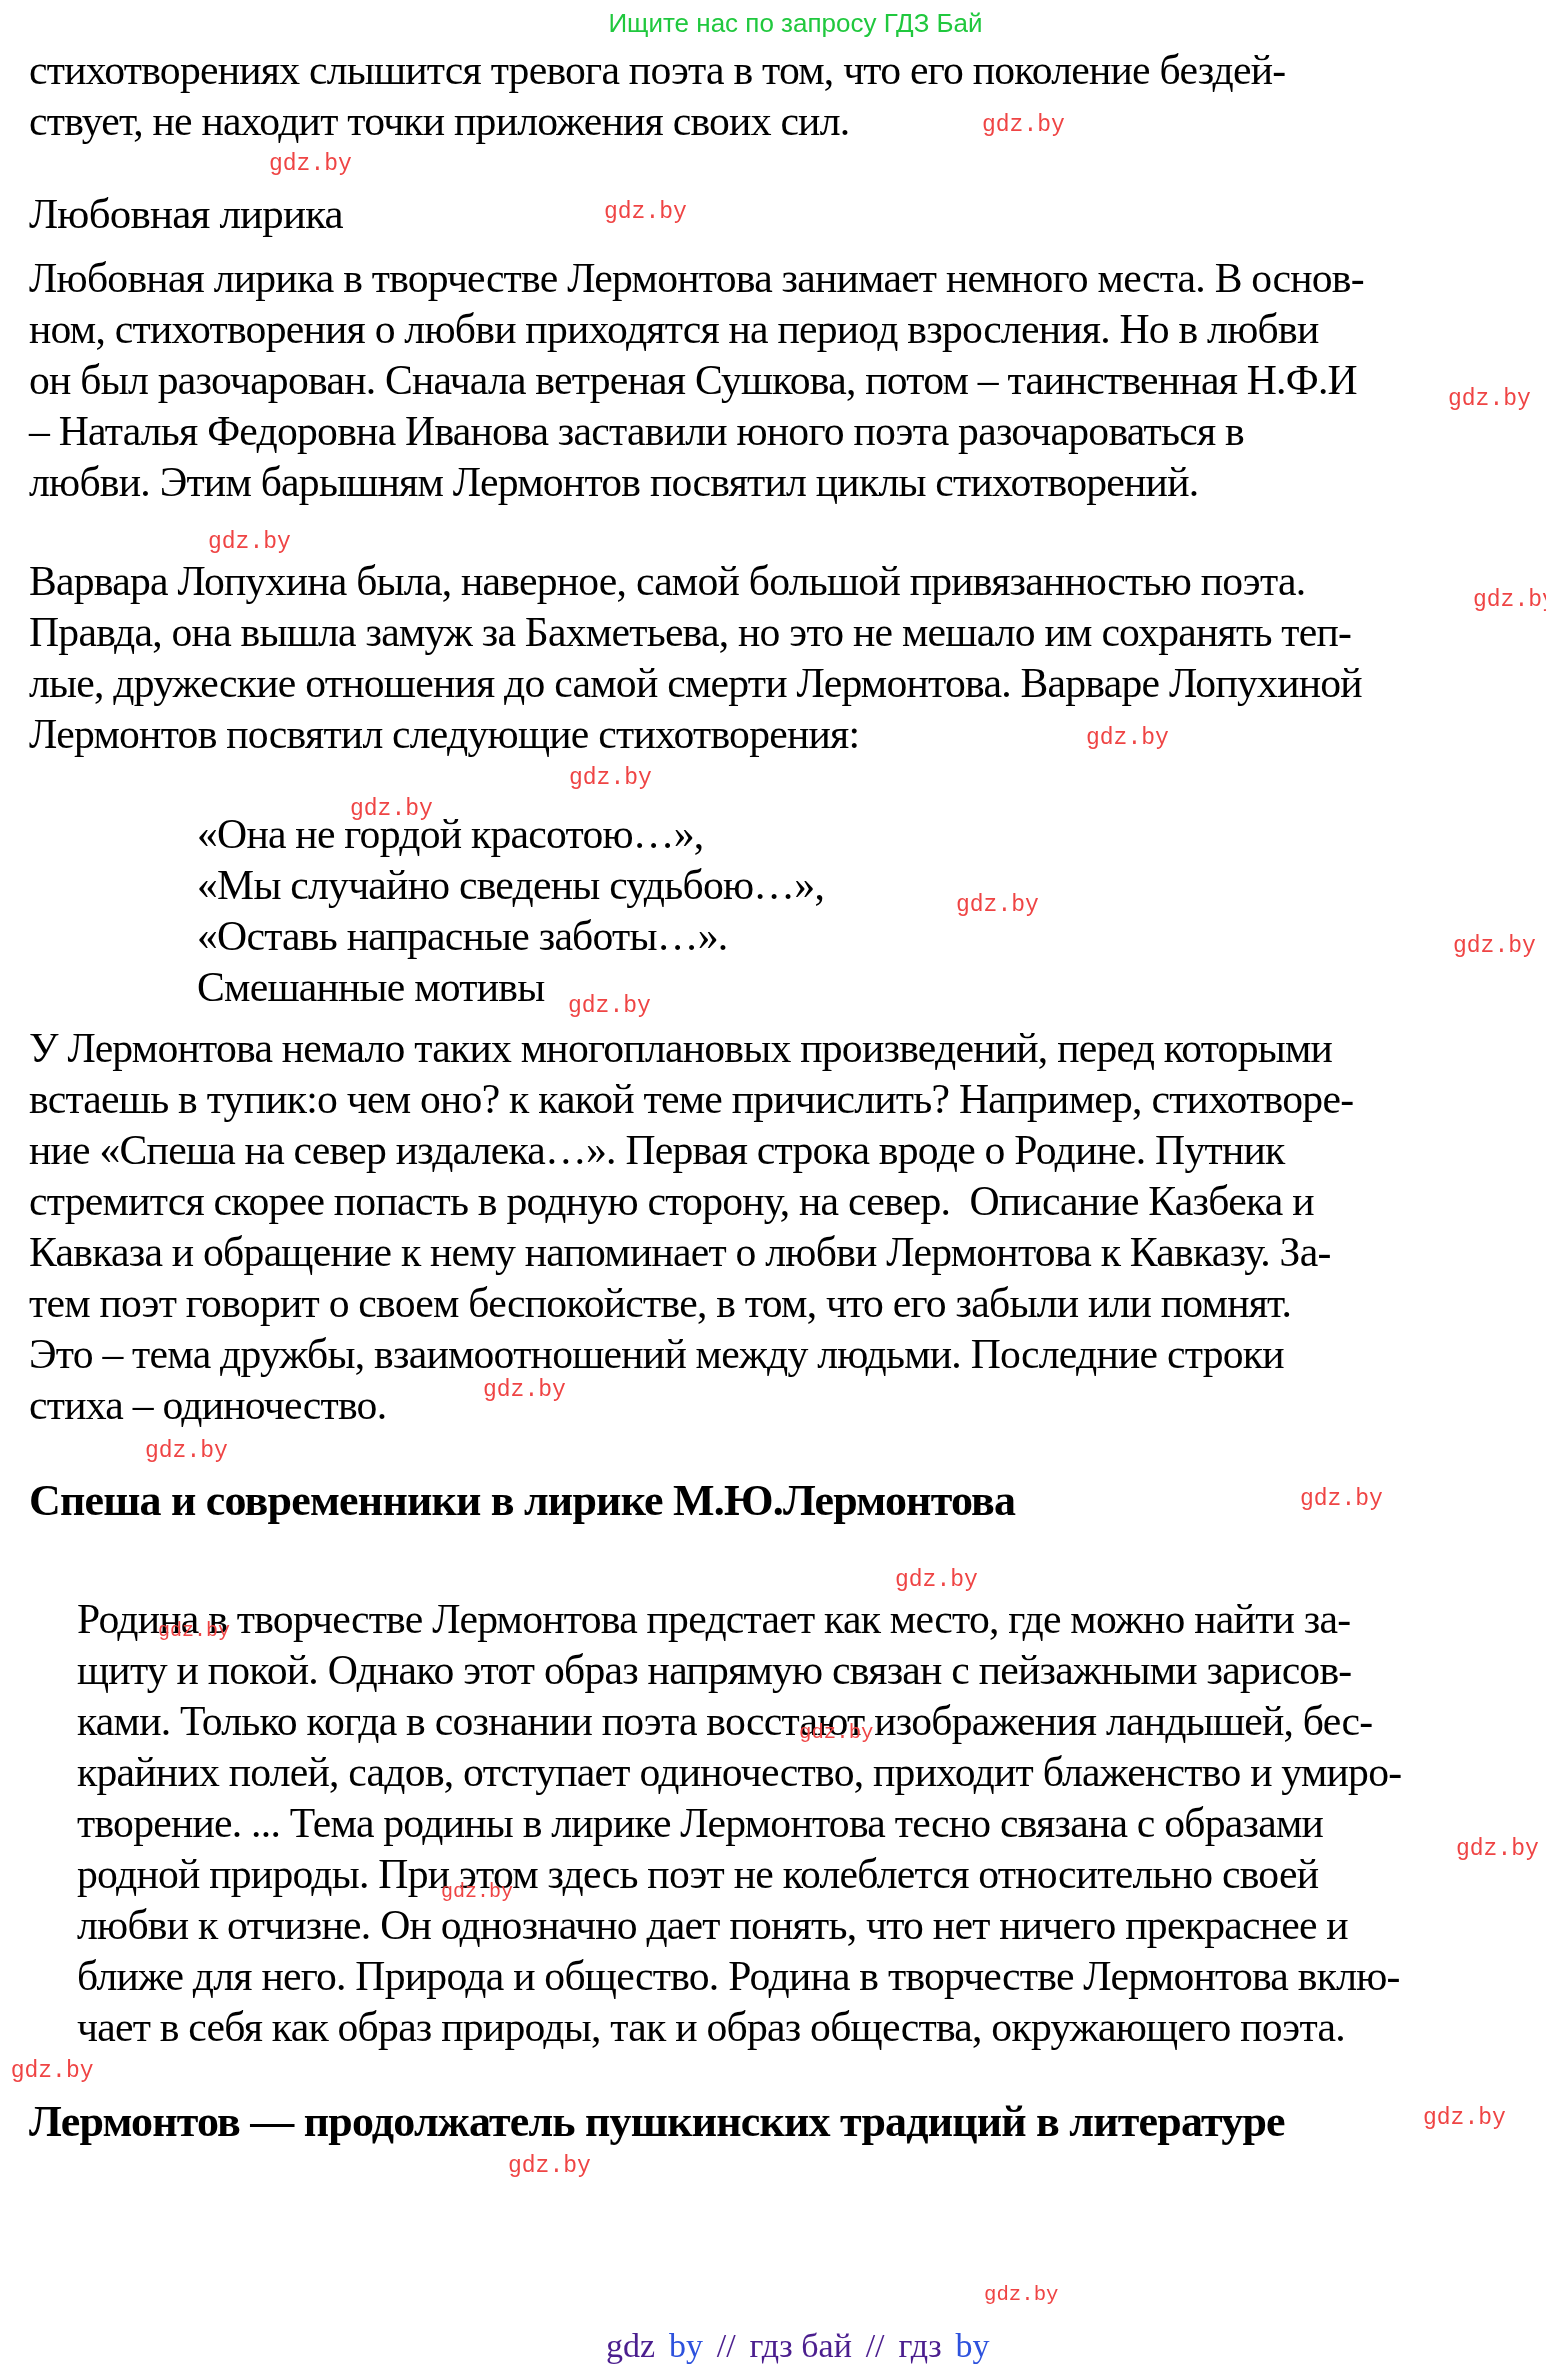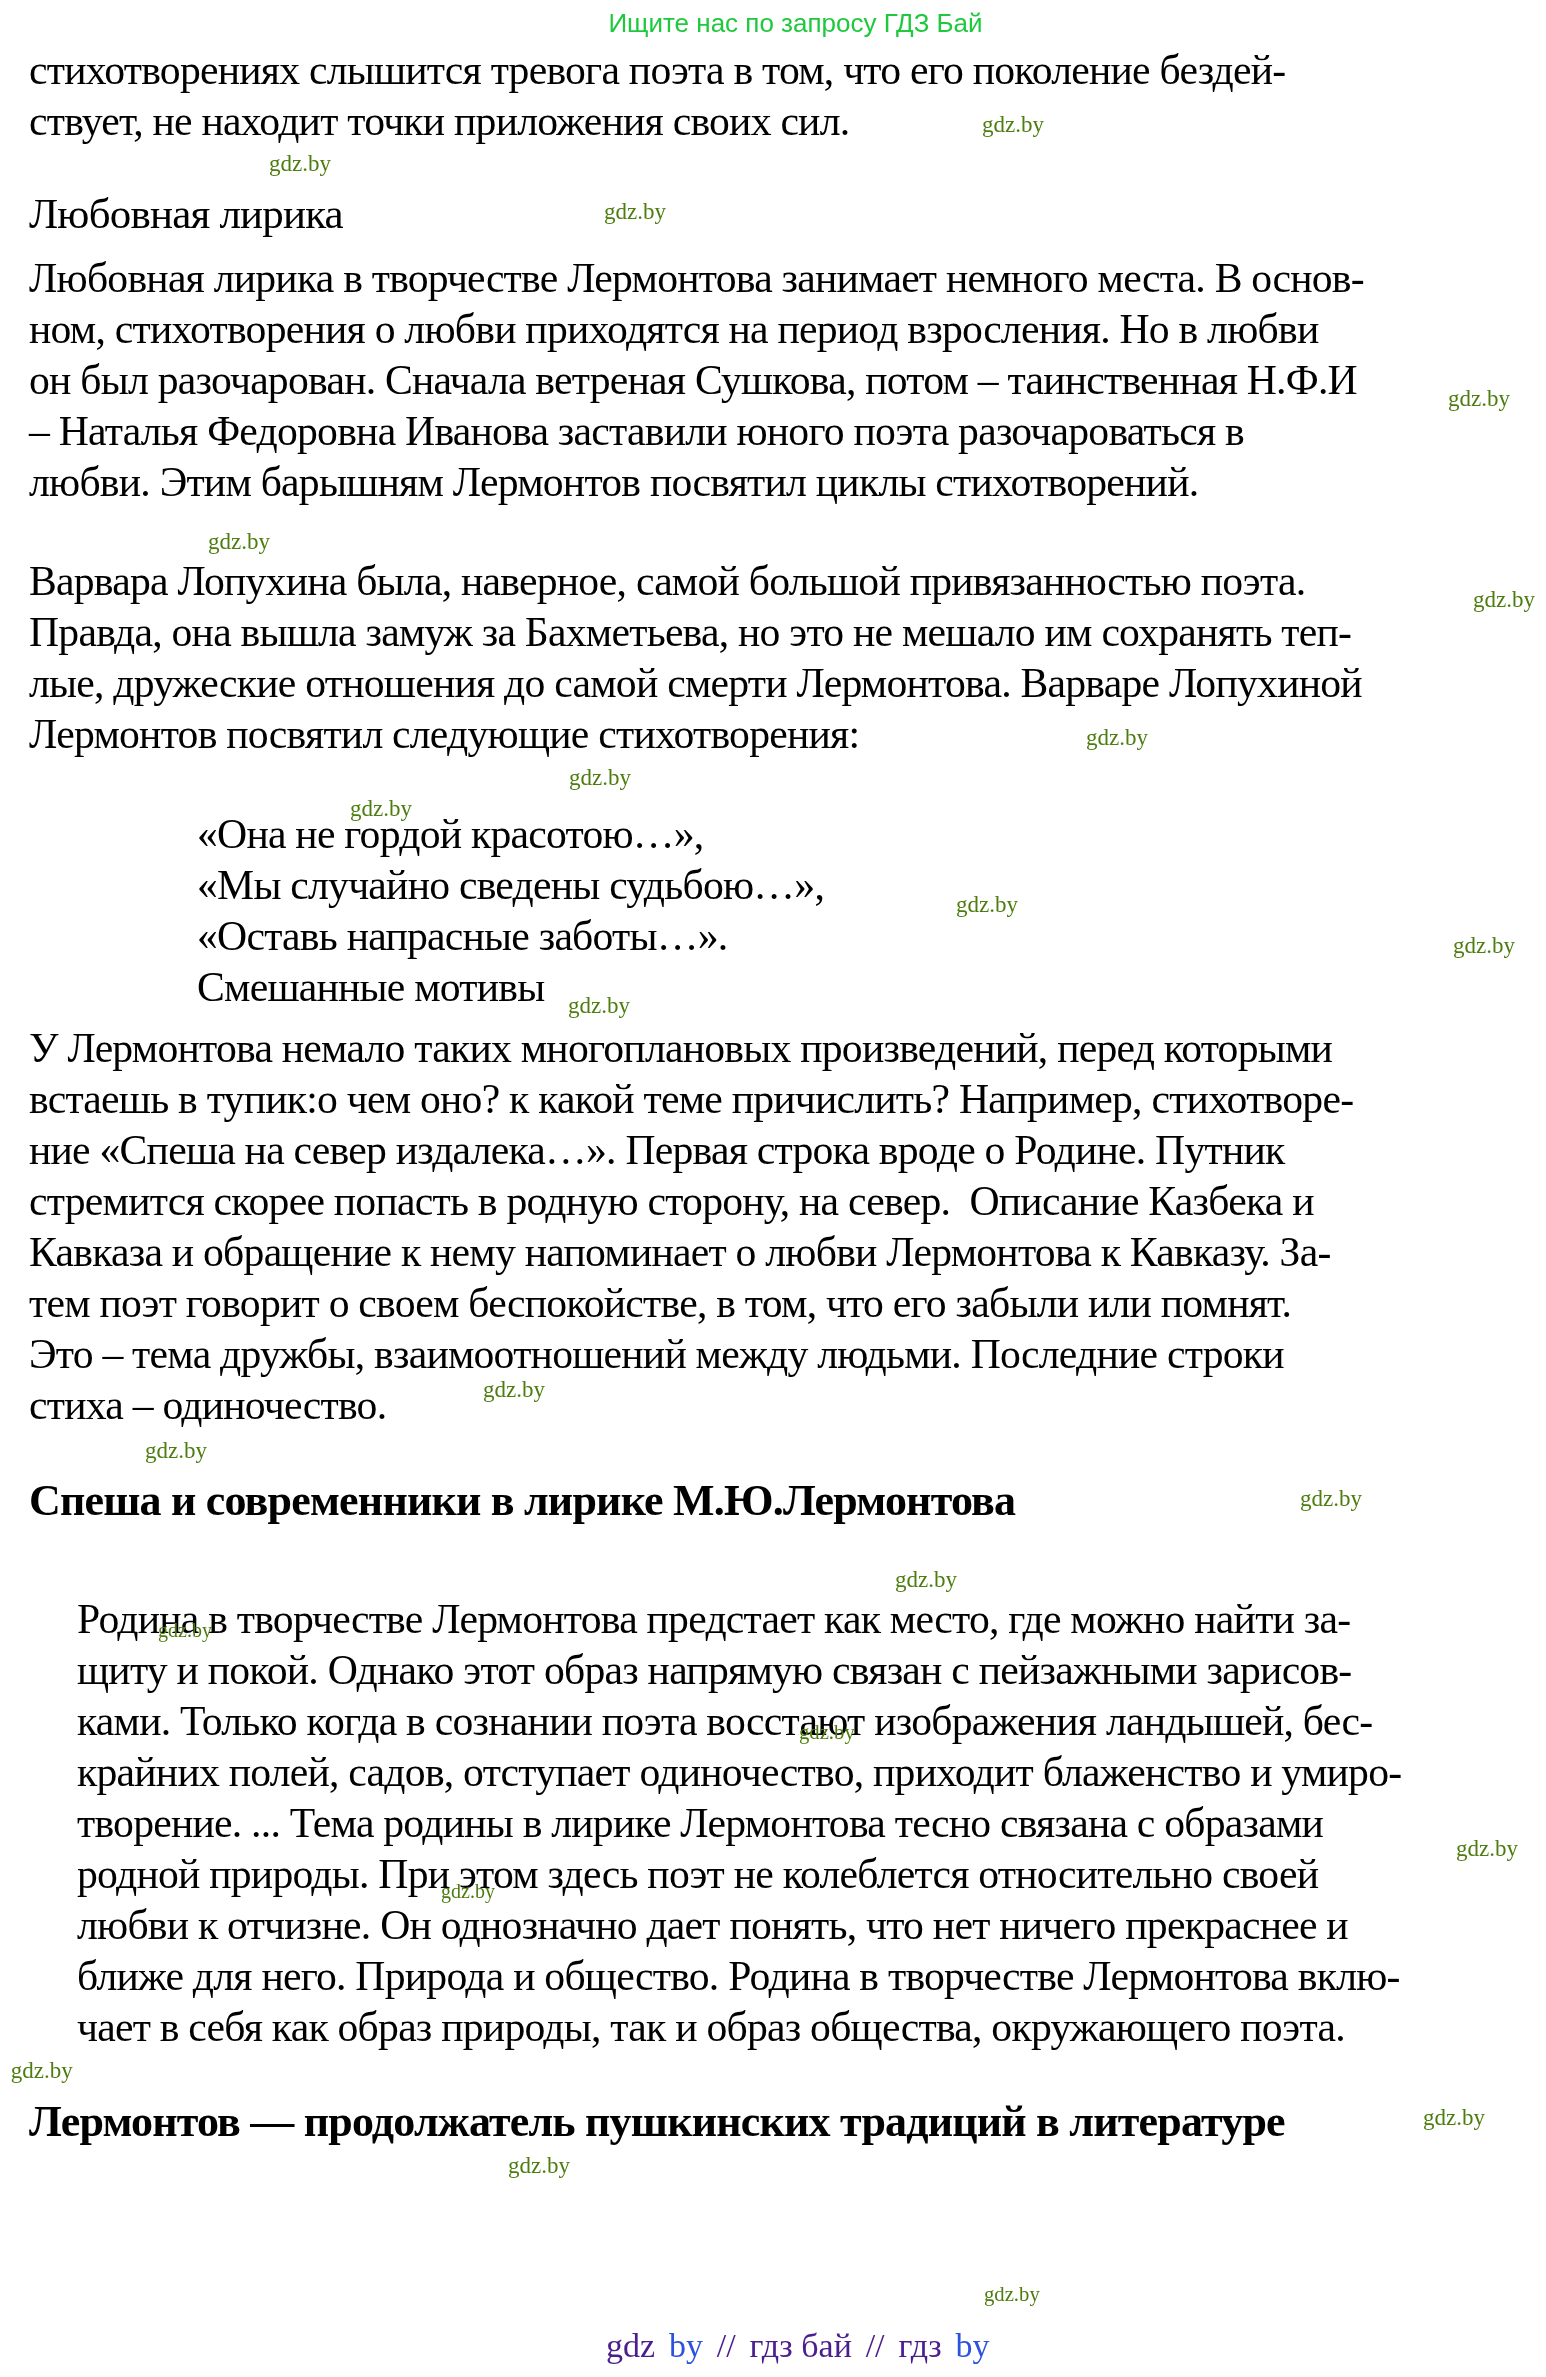--- a/index.html
+++ b/index.html
@@ -25,22 +25,22 @@
   }
   .body-text .tl{white-space:pre;transform:scaleX(.97);transform-origin:left;}
   .doc-heading{
     font-size:44px;
     font-weight:bold;
     letter-spacing:-0.8px;
     white-space:pre;
   }
   .wm{
     position:absolute;
-    font-family:Liberation Serif, serif;
-    color:#4d7c0f;
+    font-family:Liberation Mono, monospace;
+    color:#ef4444;
     white-space:pre;
   }
   .footer{
     position:absolute;
     font-family:Liberation Serif, serif;
     font-size:34px;
     white-space:pre;
   }
   .footer span{margin-right:13.8px;}
 </style>

